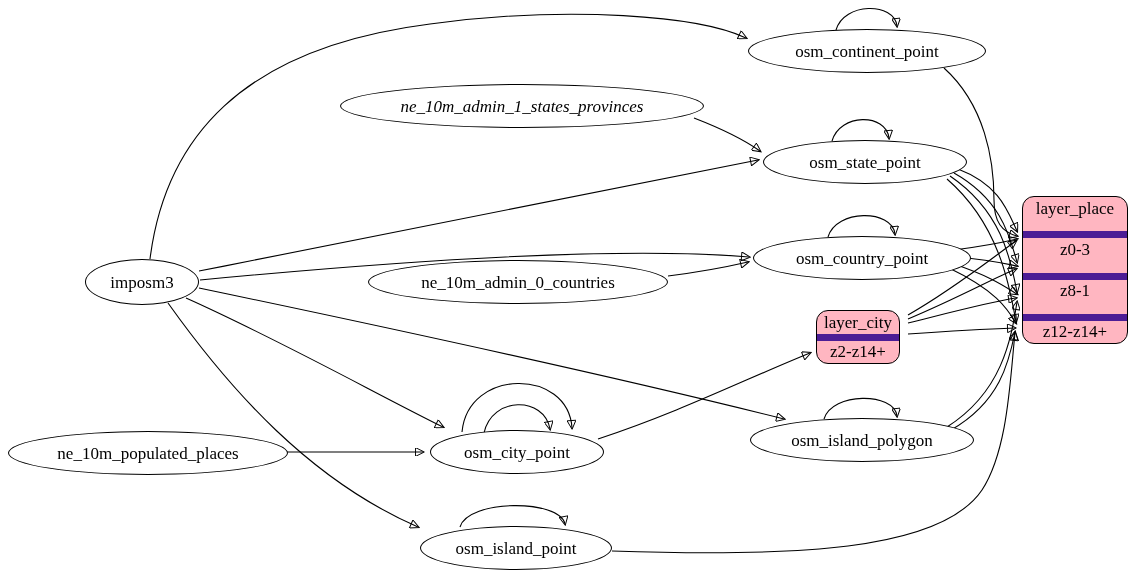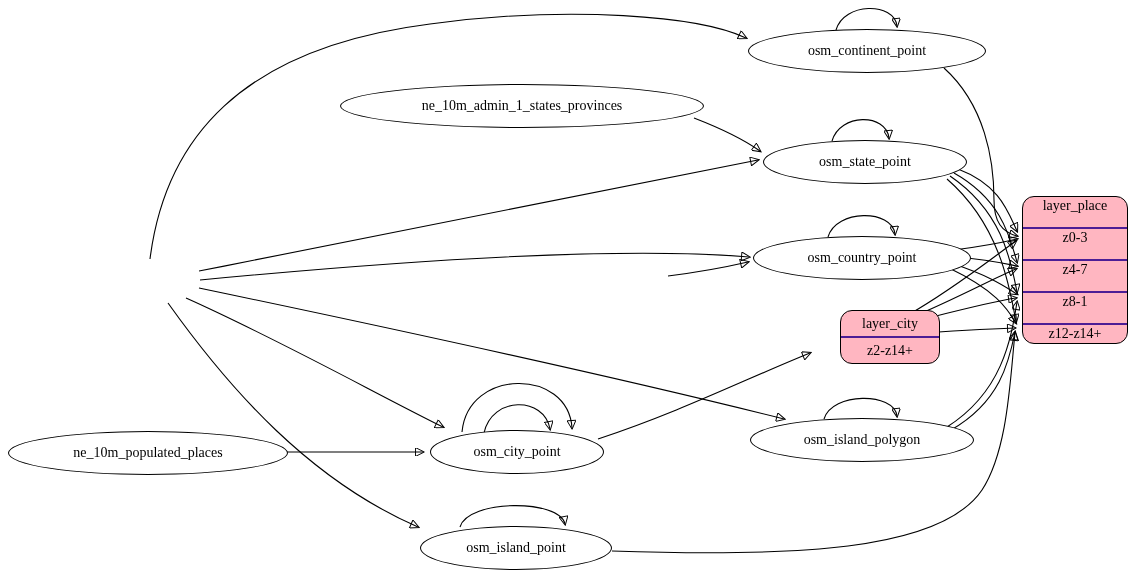--- a/index.html
+++ b/index.html
@@ -10,31 +10,31 @@
     font-family:"Liberation Serif", "DejaVu Serif", serif;
     color:#000;
     overflow:hidden;
   }
   #edges{position:absolute;left:0;top:0;z-index:1;}
   #edges path{fill:none;stroke:#000;stroke-width:1.1;}
   .node{
     position:absolute;z-index:2;box-sizing:border-box;
     display:flex;align-items:center;justify-content:center;
     background:#fff;border:1px solid #000;
-    font-size:14px;line-height:1;white-space:nowrap;
+    font-size:17px;line-height:1;white-space:nowrap;
   }
   .ellipse{border-radius:50%;}
   .record{
     flex-direction:column;align-items:stretch;justify-content:stretch;
     border-radius:12px;overflow:hidden;padding:0;
     background:var(--record-fill,#ffb6c1);
   }
   .rrow{
     flex:1;display:flex;align-items:center;justify-content:center;
-    border-top:2px solid #4c1d95;
+    border-top:7px solid #4c1d95;
   }
   .rrow:first-child{border-top:none;}
 </style>
 </head>
 <body>
 
 <div id="canvas">
 
   <svg id="edges" width="1134" height="577" viewBox="0 0 1134 577">
     <defs>
@@ -73,60 +73,65 @@
     <path d="M598,439 C680,412 748,378 810,353" marker-end="url(#arrow)"></path>
     <path d="M908,315 C955,288 992,258 1016,241" marker-end="url(#arrow)"></path>
     <path d="M908,319 C958,298 994,278 1016,269" marker-end="url(#arrow)"></path>
     <path d="M908,323 C960,310 994,301 1016,298" marker-end="url(#arrow)"></path>
     <path d="M908,334 C950,331 985,329 1015,328" marker-end="url(#arrow)"></path>
     <path d="M947,427 C1002,392 1011,340 1017,302" marker-end="url(#arrow)"></path>
     <path d="M951,430 C1000,402 1009,362 1015,332" marker-end="url(#arrow)"></path>
     <path d="M612,551 C790,557 940,552 982,490 C1008,450 1010,380 1015,333" marker-end="url(#arrow)"></path>
   </svg>
 
+  <div class="node ellipse" style="left:85px;top:259px;width:114px;height:46px;">
+    <span>imposm3</span>
+  </div>
 
-  <div class="node ellipse" style="left:340px;top:84px;width:364px;height:44px;">
+  <div class="node ellipse" style="left:340px;top:84px;width:364px;height:44px;font-style:italic;">
     <span>ne_10m_admin_1_states_provinces</span>
   </div>
 
   <div class="node ellipse" style="left:748px;top:29px;width:238px;height:44px;">
     <span>osm_continent_point</span>
   </div>
 
   <div class="node ellipse" style="left:763px;top:140px;width:204px;height:44px;">
     <span>osm_state_point</span>
   </div>
 
   <div class="node ellipse" style="left:753px;top:236px;width:218px;height:44px;">
     <span>osm_country_point</span>
   </div>
 
+  <div class="node ellipse" style="left:368px;top:260px;width:300px;height:44px;">
+    <span>ne_10m_admin_0_countries</span>
+  </div>
 
   <div class="node ellipse" style="left:750px;top:418px;width:224px;height:44px;">
     <span>osm_island_polygon</span>
   </div>
 
   <div class="node ellipse" style="left:430px;top:430px;width:174px;height:44px;">
     <span>osm_city_point</span>
   </div>
 
   <div class="node ellipse" style="left:8px;top:431px;width:280px;height:44px;text-align:right;">
     <span>ne_10m_populated_places</span>
   </div>
 
   <div class="node ellipse" style="left:420px;top:526px;width:192px;height:44px;">
     <span>osm_island_point</span>
   </div>
 
-  <div class="node record" style="left:816px;top:310px;width:100px;height:54px;margin-left:24px;">
+  <div class="node record" style="left:816px;top:310px;width:84px;height:54px;">
     <div class="rrow">layer_city</div>
     <div class="rrow">z2-z14+</div>
   </div>
 
   <div class="node record" style="left:1022px;top:196px;width:106px;height:148px;gap:12px;">
     <div class="rrow">layer_place</div>
     <div class="rrow">z0-3</div>
-    <div class="rrow">z4-7</div>
     <div class="rrow">z8-1</div>
     <div class="rrow">z12-z14+</div>
   </div>
 
 </div>
 
 </body></html>

